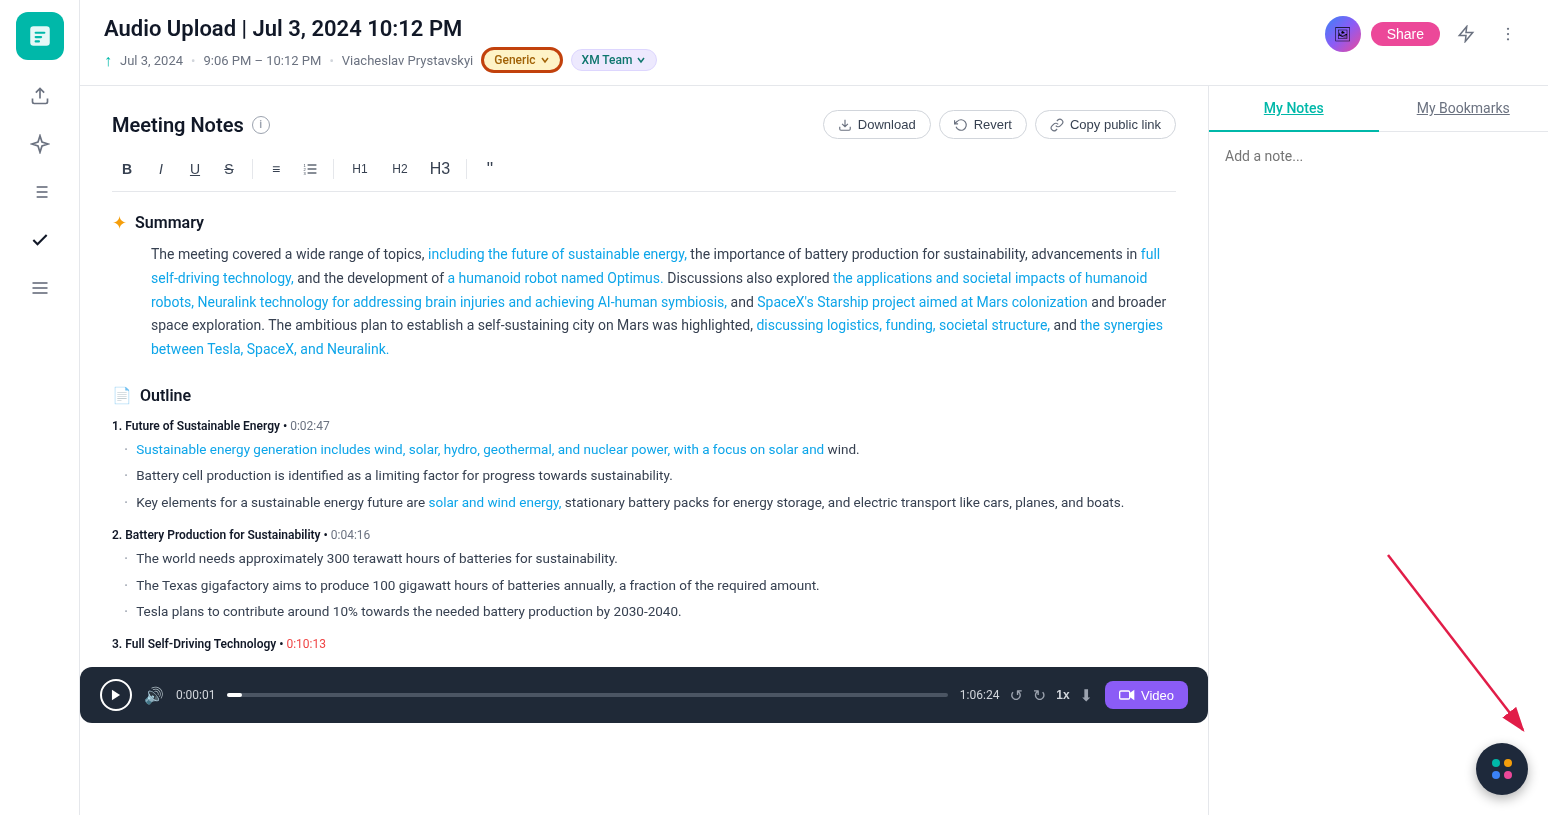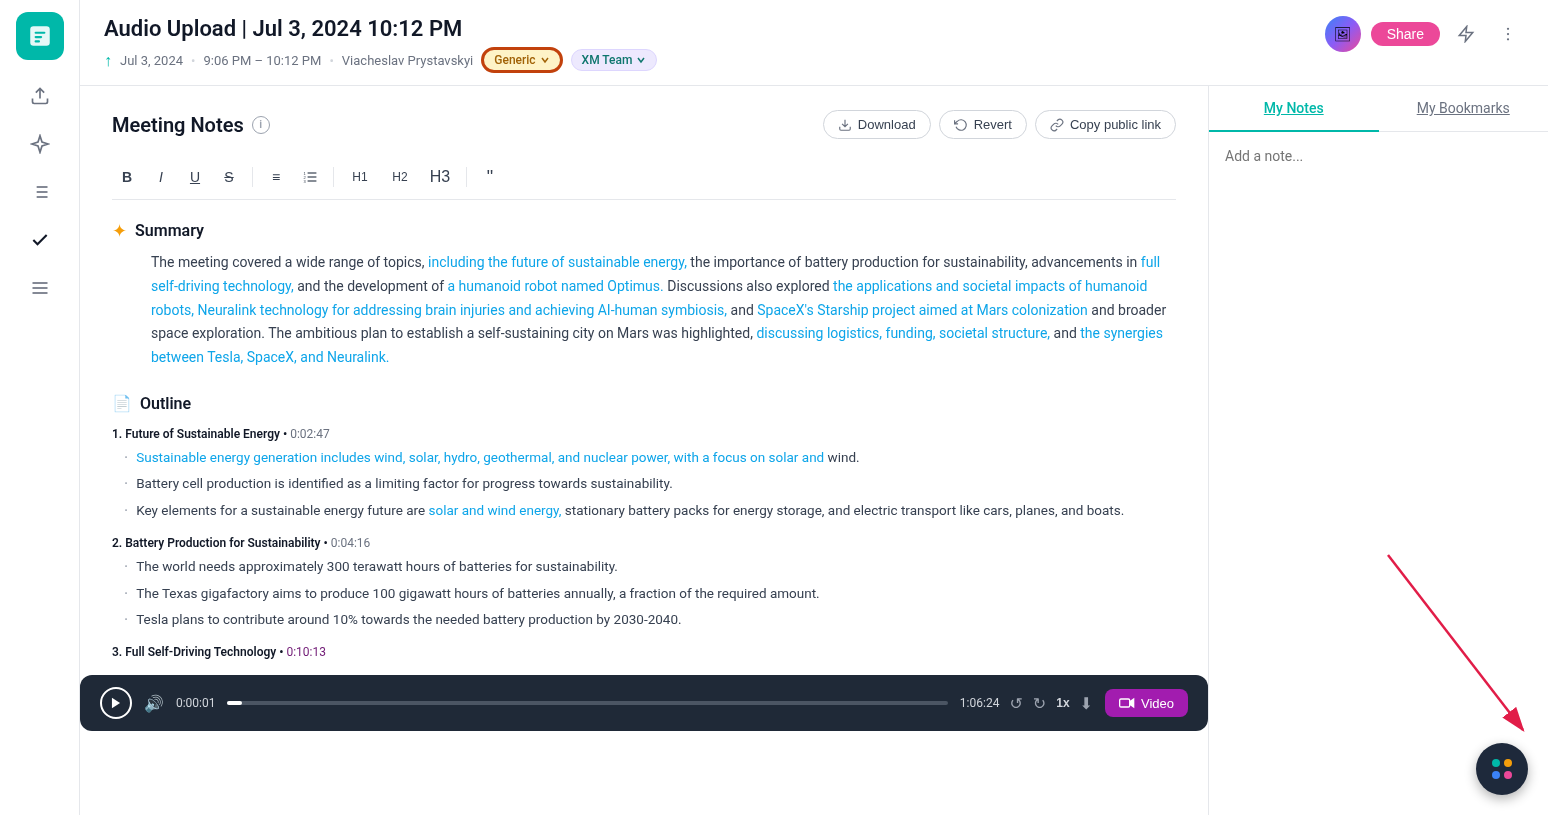--- a/index.html
+++ b/index.html
@@ -136,21 +136,21 @@
       flex: 1;
       overflow-y: auto;
       padding: 24px 32px;
     }
 
     
     .notes-toolbar {
       display: flex;
       align-items: center;
       justify-content: space-between;
-      margin-bottom: 16px;
+      margin-bottom: 8px;
     }
     .notes-title {
       font-size: 20px;
       font-weight: 600;
       color: #111827;
       display: flex;
       align-items: center;
       gap: 8px;
     }
     .info-icon {
@@ -338,21 +338,21 @@
       background: transparent;
       border: none;
       color: #9ca3af;
       cursor: pointer;
       font-size: 16px;
     }
     .video-btn {
       display: flex;
       align-items: center;
       gap: 6px;
-      background: #a21caf;
+      background: #8b5cf6;
       border: none;
       border-radius: 8px;
       color: white;
       padding: 6px 14px;
       font-size: 13px;
       cursor: pointer;
     }
 
     
     .right-panel {
@@ -621,21 +621,21 @@
                 <span>The Texas gigafactory aims to produce 100 gigawatt hours of batteries annually, a fraction of the required amount.</span>
               </li>
             <li>
                 <span>Tesla plans to contribute around 10% towards the needed battery production by 2030-2040.</span>
               </li>
           </ul>
         </div>
 
         <div class="outline-point">
           <div class="outline-point-title">
-            3. <span>Full Self-Driving Technology</span> • <span style="color:#701a75;font-weight:400;">0:10:13</span>
+            3. <span>Full Self-Driving Technology</span> • <span style="color:#ef4444;font-weight:400;">0:10:13</span>
           </div>
         </div>
       </div>
 
       <div class="audio-player">
         <button class="play-btn">
           <svg viewBox="0 0 24 24" fill="white" width="14" height="14">
               <polygon points="5,3 19,12 5,21"></polygon>
             </svg>
         </button>

